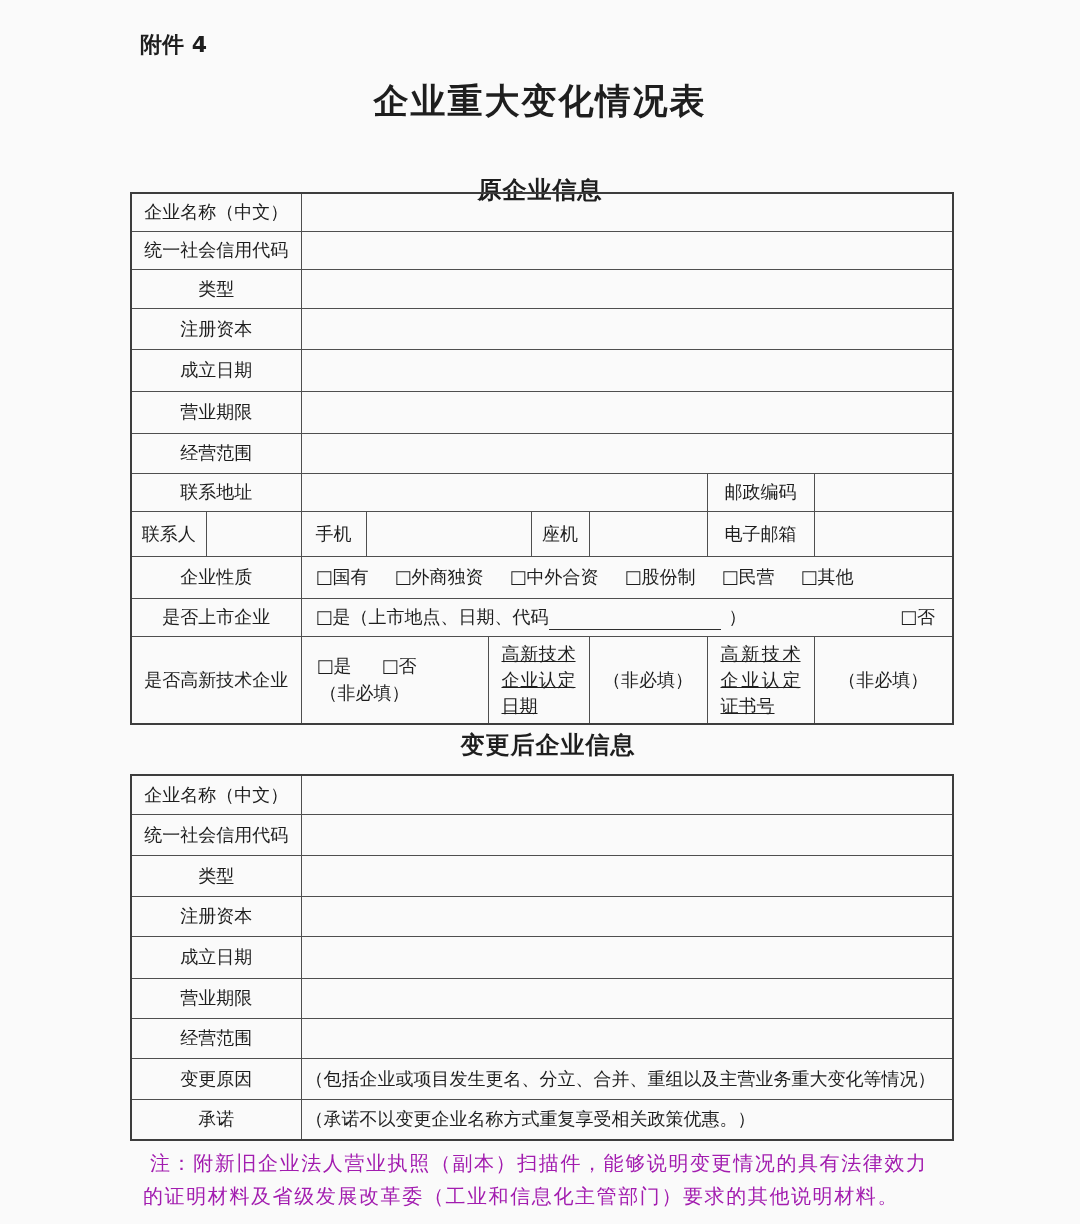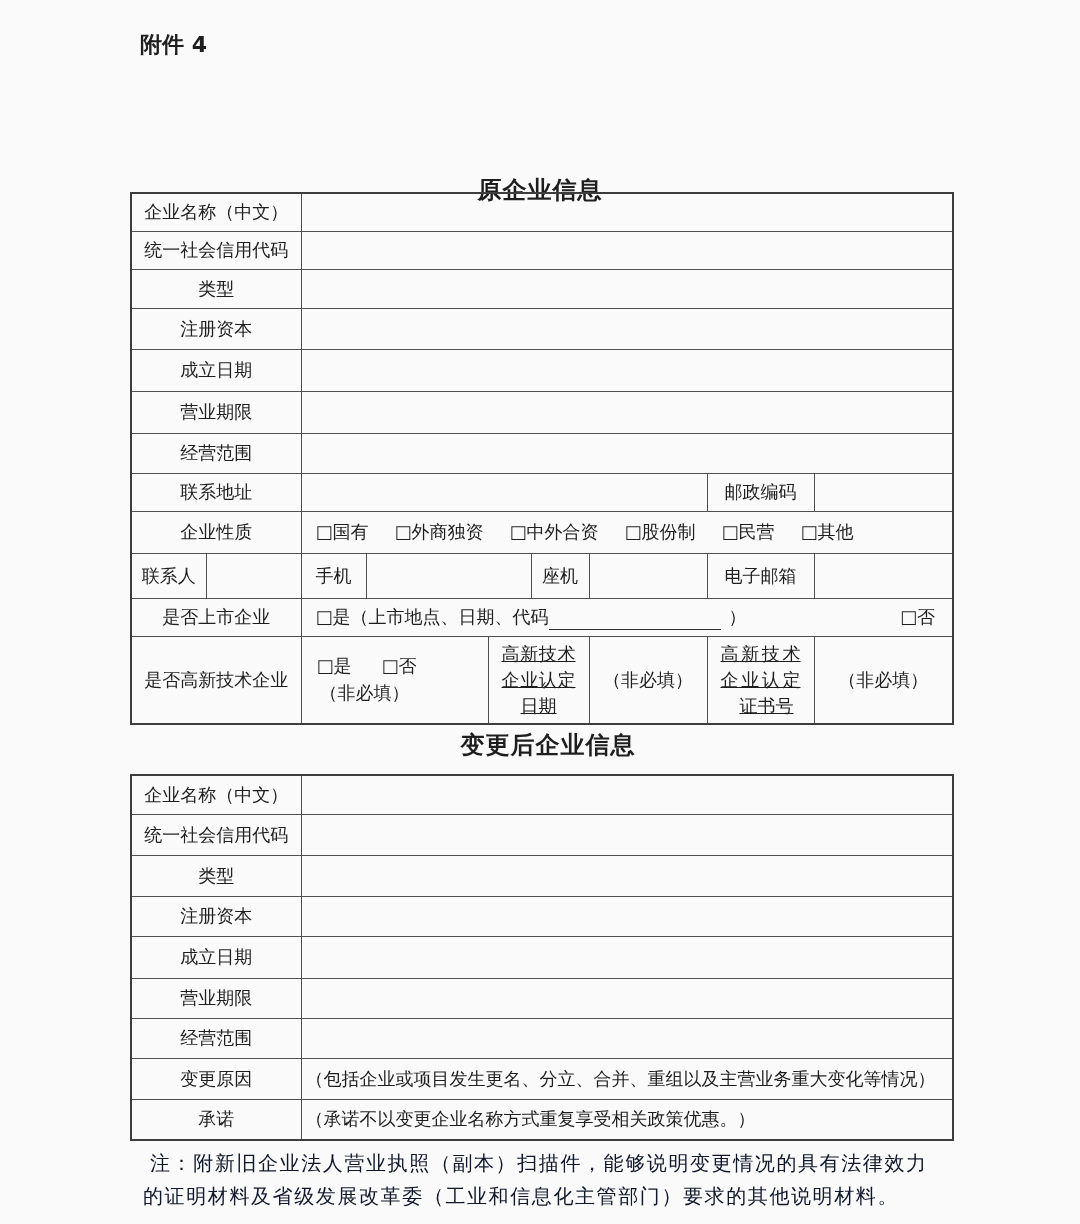--- a/index.html
+++ b/index.html
@@ -71,40 +71,41 @@
   .yn-row { display: flex; gap: 30px; }
   .yn-note { margin-top: 3px; padding-left: 3px; }
 
   .cert-lines { padding: 0 9px; }
   .cert-lines .ln {
     line-height: 26px;
     text-align: justify;
     text-align-last: justify;
     text-decoration: underline;
   }
-  .cert-lines .ln:last-child { text-align-last: left; margin-left: 19px; }
+  .cert-lines .ln:last-child { text-align-last: left; }
   td.optional-cell { text-align: center; }
 
   .note {
     position: absolute;
     left: 143px; top: 1147px;
     width: 800px;
     font-size: 20px;
     letter-spacing: 1.6px;
     line-height: 33px;
-    color: #0f172a;
+    color: #a21caf;
   }
   .note .ln1 { margin-left: 7px; }
 </style>
 </head>
 <body>
 
 <div class="page">
 
   <div class="attachment">附件 4</div>
+  <div class="doc-title">企业重大变化情况表</div>
 
   <div class="sec-heading sec1">原企业信息</div>
 
   <table class="frm t1">
     <colgroup>
       <col style="width:75px">
         <col style="width:95px">
         <col style="width:65px">
       <col style="width:122px">
         <col style="width:43px">
@@ -141,43 +142,43 @@
     <tr style="height:40px">
       <td class="lbl" colspan="2">经营范围</td>
       <td colspan="7"></td>
     </tr>
     <tr style="height:38px">
       <td class="lbl" colspan="2">联系地址</td>
       <td colspan="5"></td>
       <td class="lbl">邮政编码</td>
       <td></td>
     </tr>
+    <tr style="height:45px">
+      <td class="lbl">联系人</td>
+      <td></td>
+      <td class="lbl">手机</td>
+      <td colspan="2"></td>
+      <td class="lbl">座机</td>
+      <td></td>
+      <td class="lbl">电子邮箱</td>
+      <td></td>
+    </tr>
     <tr style="height:42px">
       <td class="lbl" colspan="2">企业性质</td>
       <td colspan="7">
         <div class="nature-cell">
           <span>□国有</span>
           <span>□外商独资</span>
           <span>□中外合资</span>
           <span>□股份制</span>
           <span>□民营</span>
           <span>□其他</span>
         </div>
       </td>
     </tr>
-    <tr style="height:45px">
-      <td class="lbl">联系人</td>
-      <td></td>
-      <td class="lbl">手机</td>
-      <td colspan="2"></td>
-      <td class="lbl">座机</td>
-      <td></td>
-      <td class="lbl">电子邮箱</td>
-      <td></td>
-    </tr>
     <tr style="height:38px">
       <td class="lbl" colspan="2">是否上市企业</td>
       <td colspan="7">
         <div class="listed-cell">
           <span>□是（上市地点、日期、代码</span>
           <span class="blank-line"></span>
           <span class="close-paren">）</span>
           <span class="no-option">□否</span>
         </div>
       </td>

